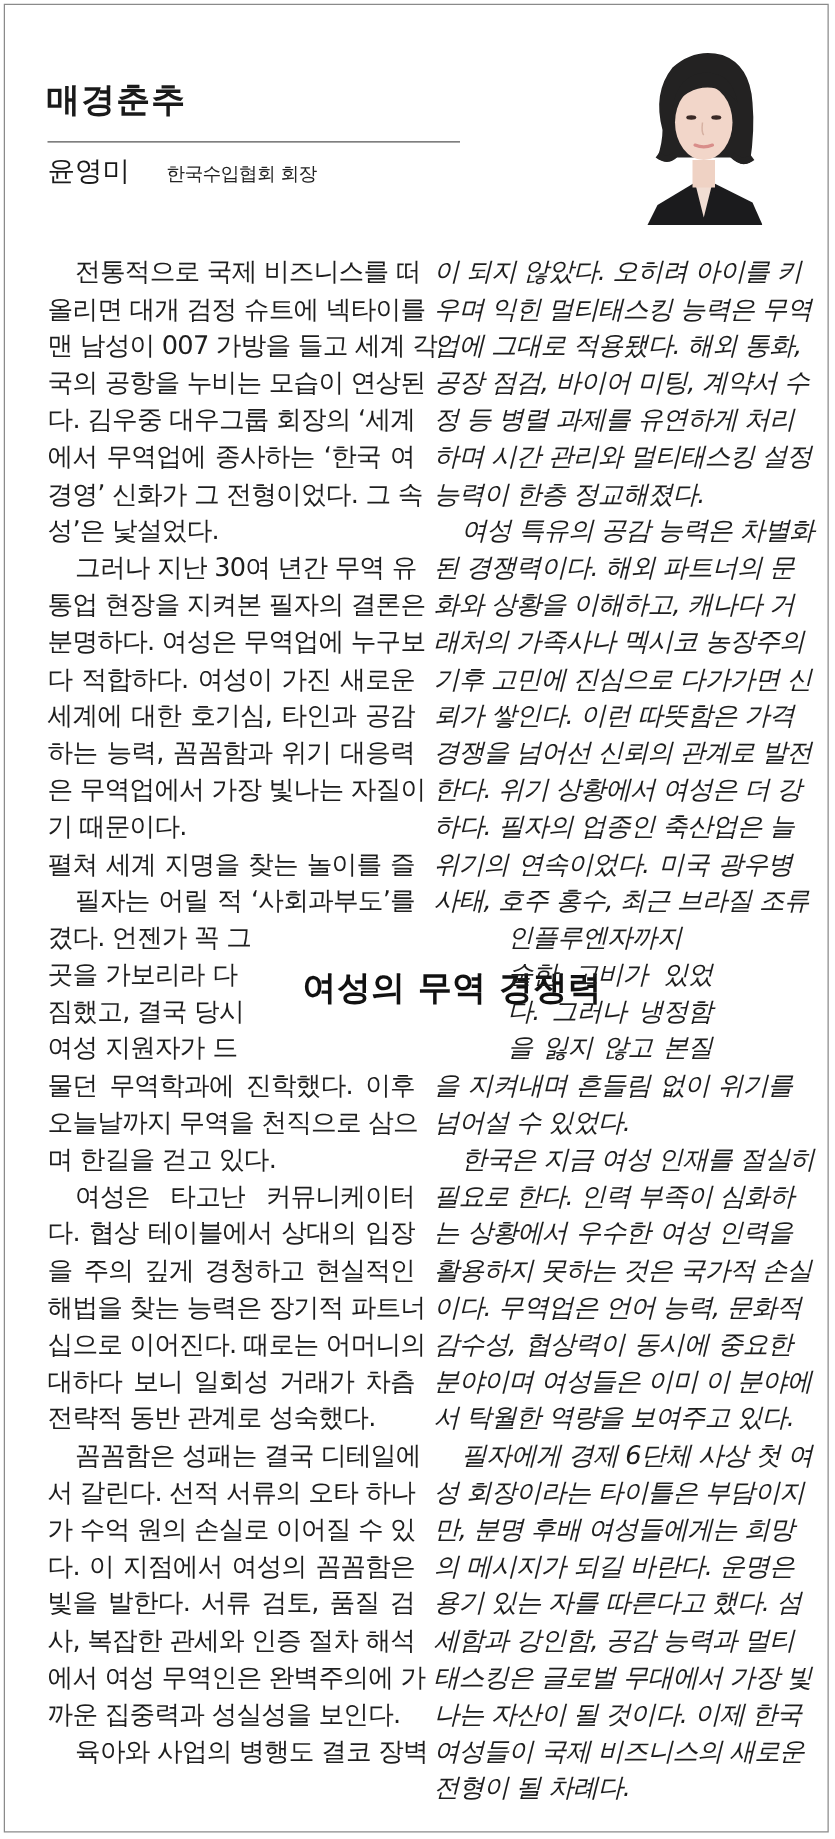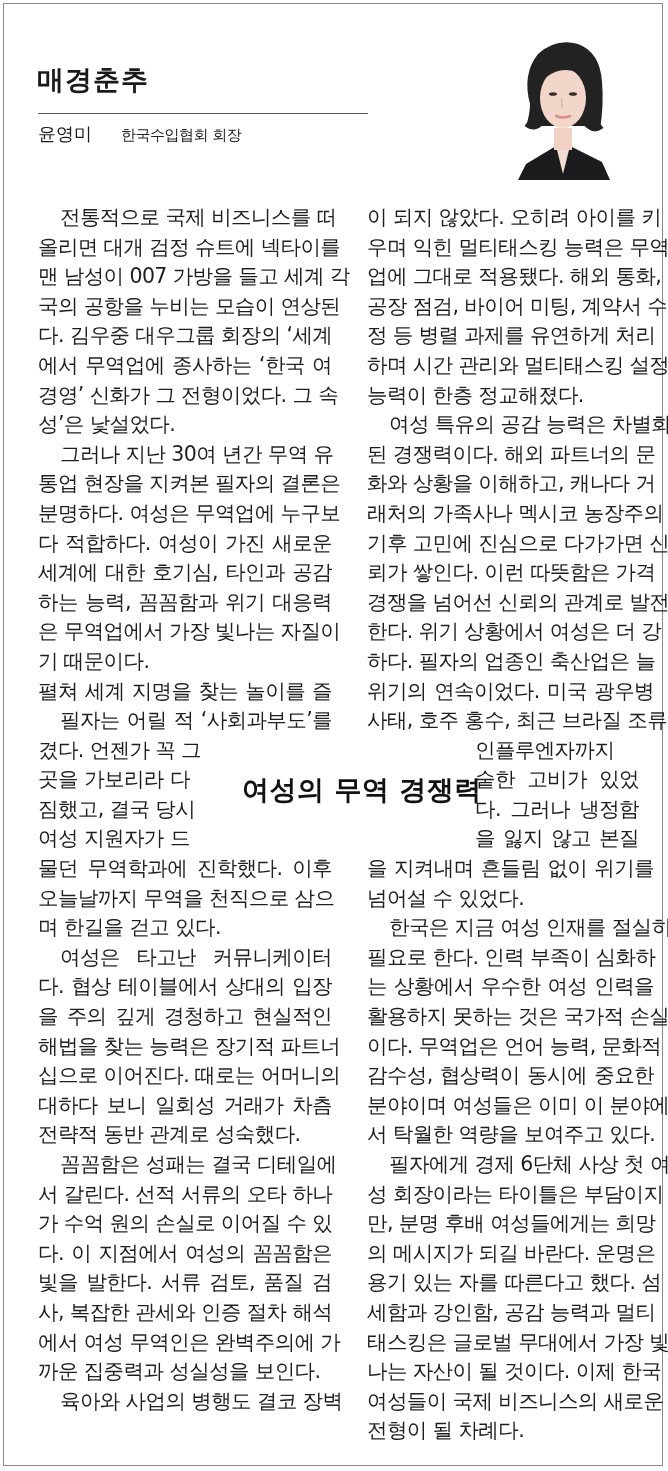--- a/index.html
+++ b/index.html
@@ -4,32 +4,32 @@
 <style>
   html, body { margin: 0; padding: 0; background: #ffffff; }
   body { width: 668px; height: 1471px; position: relative; overflow: hidden;
          font-family: "DejaVu Sans", "Liberation Sans", sans-serif; color: #1c1c1c; }
   .frame { position: absolute; left: 3px; top: 3px; width: 660px; height: 1463px;
            border: 1px solid #8a8a8a; box-sizing: border-box; }
   .column-title { position: absolute; left: 37px; top: 62px; font-size: 27px; font-weight: bold;
                   letter-spacing: 1px; color: #1a1a1a; }
   .rule { position: absolute; left: 38px; top: 113px; width: 330px; height: 0; border-top: 1px solid #555; }
   .byline { position: absolute; left: 38px; top: 122px; white-space: nowrap; }
-  .byline .name { font-size: 18px; color: #1a1a1a; }
+  .byline .name { font-size: 22px; color: #1a1a1a; }
   .byline .aff { font-size: 15px; margin-left: 24px; color: #222; letter-spacing: -0.5px; }
   .photo { position: absolute; left: 516px; top: 34px; width: 94px; height: 146px; overflow: hidden; }
   .col { position: absolute; top: 203px; }
   .col1 { left: 38px; width: 294px; }
-  .col2 { left: 367px; width: 287px; }
+  .col2 { left: 347px; width: 287px; font-style: italic; }
   .line { height: 29.6px; line-height: 29.6px; font-size: 20.5px; white-space: nowrap;
           text-align: justify; text-align-last: justify; letter-spacing: -0.6px; color: #1e1e1e; }
   .line.indent { padding-left: 22px; }
   .line.last { text-align-last: left; }
   .line.short1 { width: 152px; }
-  .line.short2 { margin-left: 108px; width: 164px; }
+  .line.short2 { margin-left: 59px; width: 164px; }
   .headline { position: absolute; left: 218px; top: 772px; font-size: 27px; font-weight: bold;
               white-space: nowrap; color: #111; letter-spacing: 0.5px; margin-left: 24px; }
 </style>
 </head>
 <body>
 
 <div class="frame"></div>
 
 <div class="column-title">매경춘추</div>
 <div class="rule"></div>

